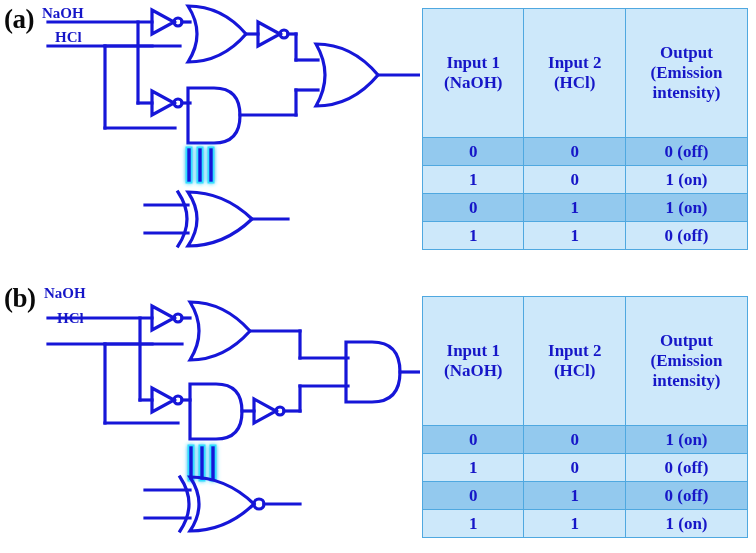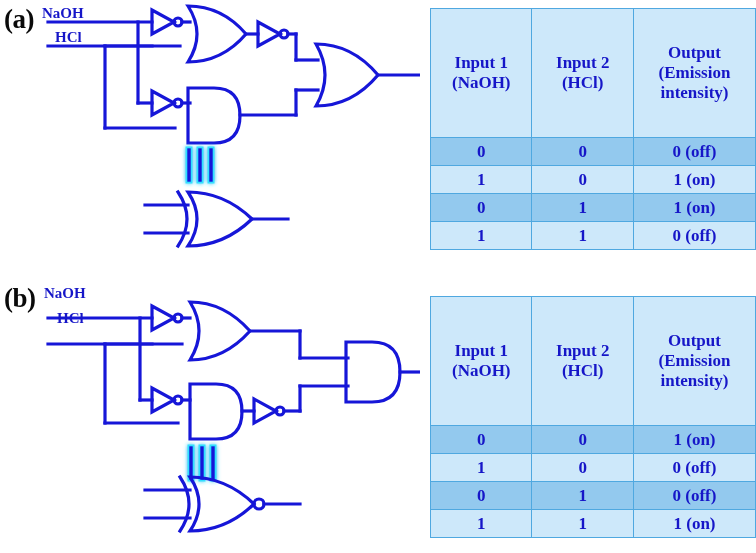--- a/index.html
+++ b/index.html
@@ -14,21 +14,20 @@
   .circuit{position:absolute;left:0;top:0;}
 
   
   .ttable{
     position:absolute;
     border-collapse:collapse;
     table-layout:fixed;
     background:#cde8fa;
     box-shadow:0 0 0 0 transparent;
     border:1.5px solid #4fa8e0;
-    margin-left:8px;
   }
   .ttable td,.ttable th{
     border:1.5px solid #4fa8e0;
     text-align:center;
     vertical-align:middle;
     font-family:"Liberation Serif", serif;
     font-weight:bold;
     color:#1616c8;
     padding:0;
   }

